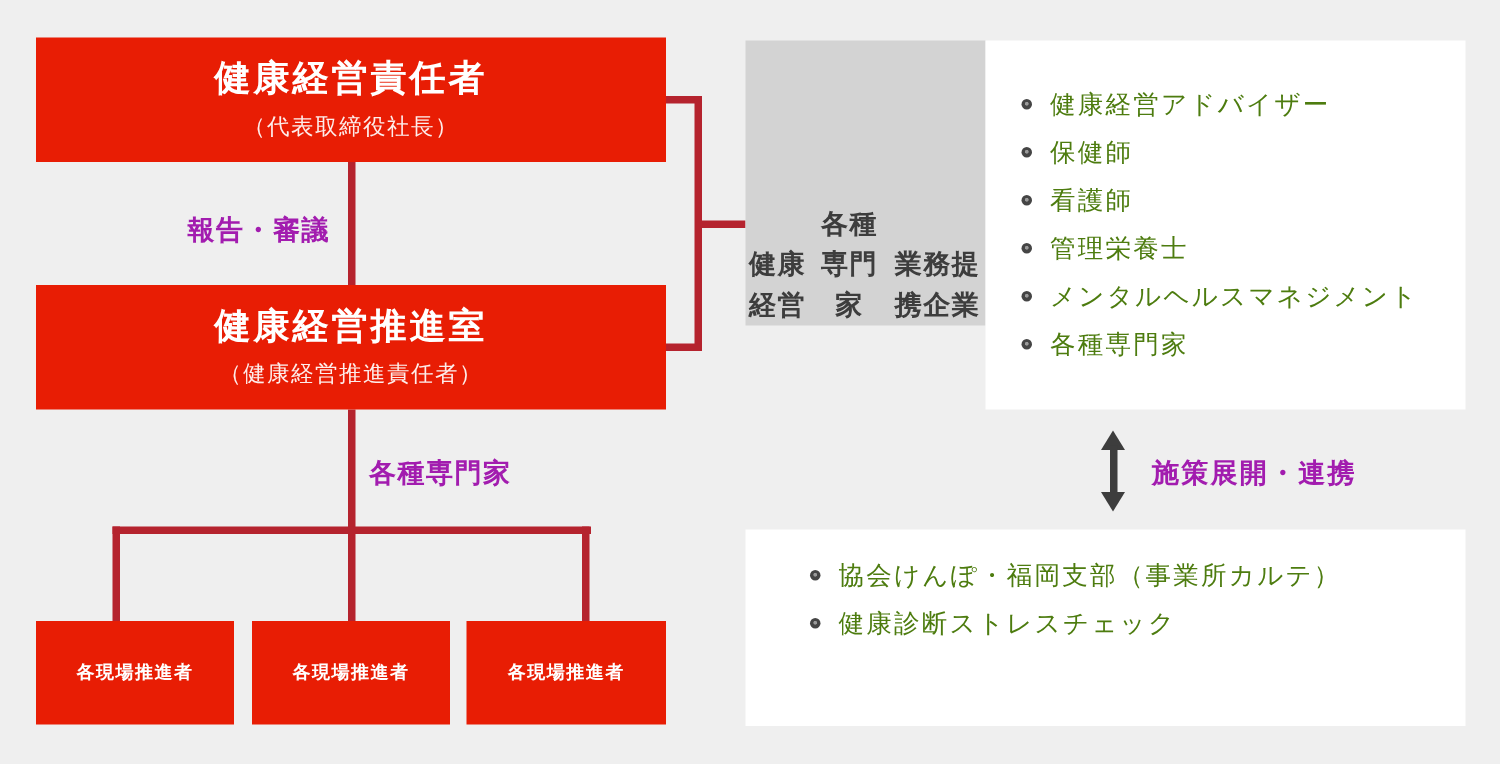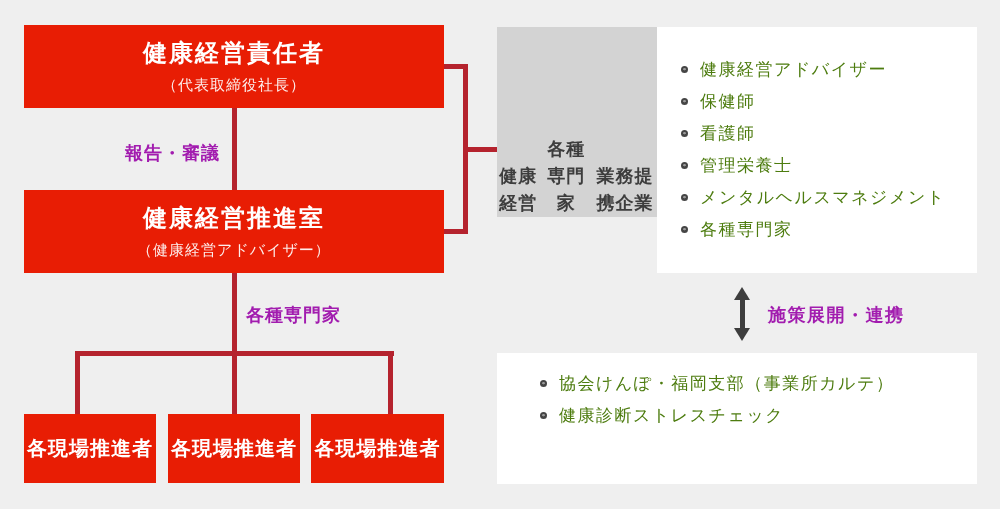--- a/index.html
+++ b/index.html
@@ -28,21 +28,21 @@
   .red-box .subtitle{
     font-size:15px;letter-spacing:1px;line-height:1;margin-top:12px;
     color:rgba(255,255,255,0.92);
   }
   .box-top   {left:24px; top:25px;  width:420px;height:83px;}
   .box-mid   {left:24px; top:190px; width:420px;height:83px;}
   .site-box{
     position:absolute;top:414px;height:69px;width:132px;
     background:#e81d04;color:#fff;
     display:flex;align-items:center;justify-content:center;
-    font-size:20px;font-weight:700;letter-spacing:1px;
+    font-size:12px;font-weight:700;letter-spacing:1px;
   }
   .site-a{left:24px;} .site-b{left:168px;} .site-c{left:311px;width:133px;}
   
   .line{position:absolute;background:#b5232e;}
   .vline-1      {left:232px;top:108px;width:5px;height:82px;}
   .vline-2      {left:232px;top:273px;width:5px;height:141px;}
   .hline-bottom {left:75px; top:351px;width:319px;height:5px;}
   .stub-left    {left:75px; top:351px;width:5px;height:63px;}
   .stub-right   {left:388px;top:351px;width:5px;height:63px;}
   .bracket-h-top{left:444px;top:64px; width:24px;height:5px;}
@@ -104,21 +104,21 @@
 
   <div class="red-box box-top">
     <div class="title">健康経営責任者</div>
     <div class="subtitle">（代表取締役社長）</div>
   </div>
 
   <div class="edge-label label-report">報告・審議</div>
 
   <div class="red-box box-mid">
     <div class="title">健康経営推進室</div>
-    <div class="subtitle">（健康経営アドバイザー）</div>
+    <div class="subtitle">（健康経営推進責任者）</div>
   </div>
 
   <div class="edge-label label-intra">各種専門家</div>
 
   <div class="site-box site-a">各現場推進者</div>
   <div class="site-box site-b">各現場推進者</div>
   <div class="site-box site-c">各現場推進者</div>
 
   <div class="gray-panel">
     <span>健康経営</span>

